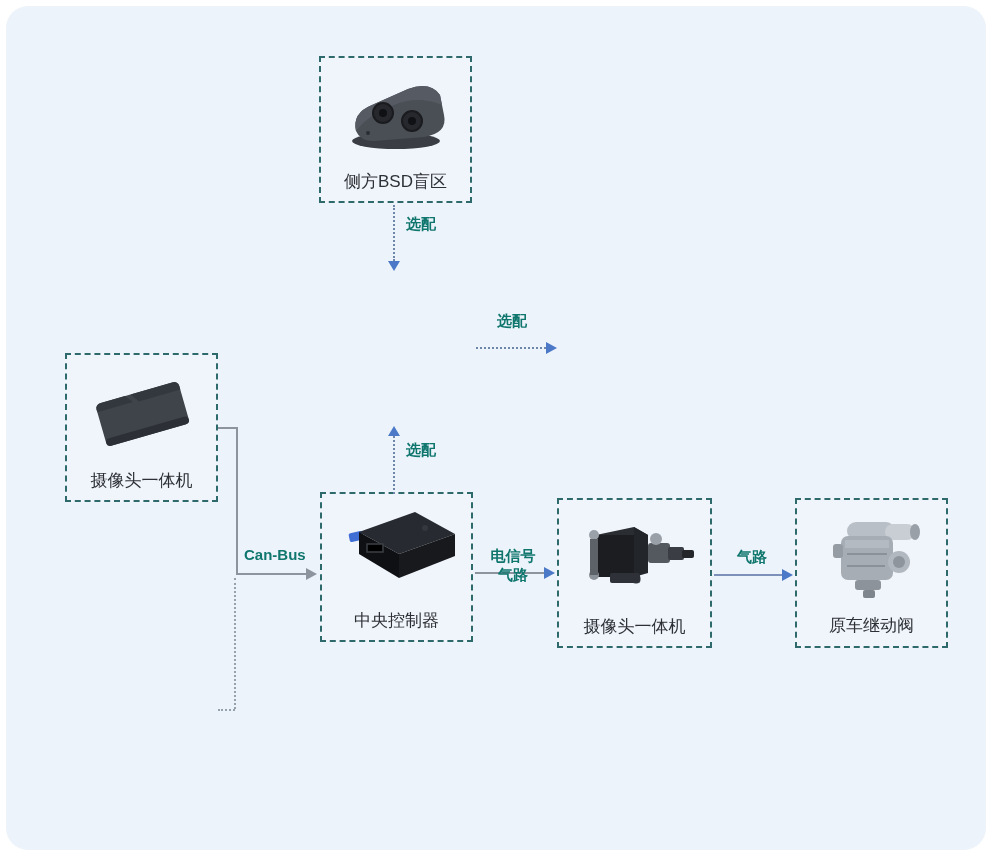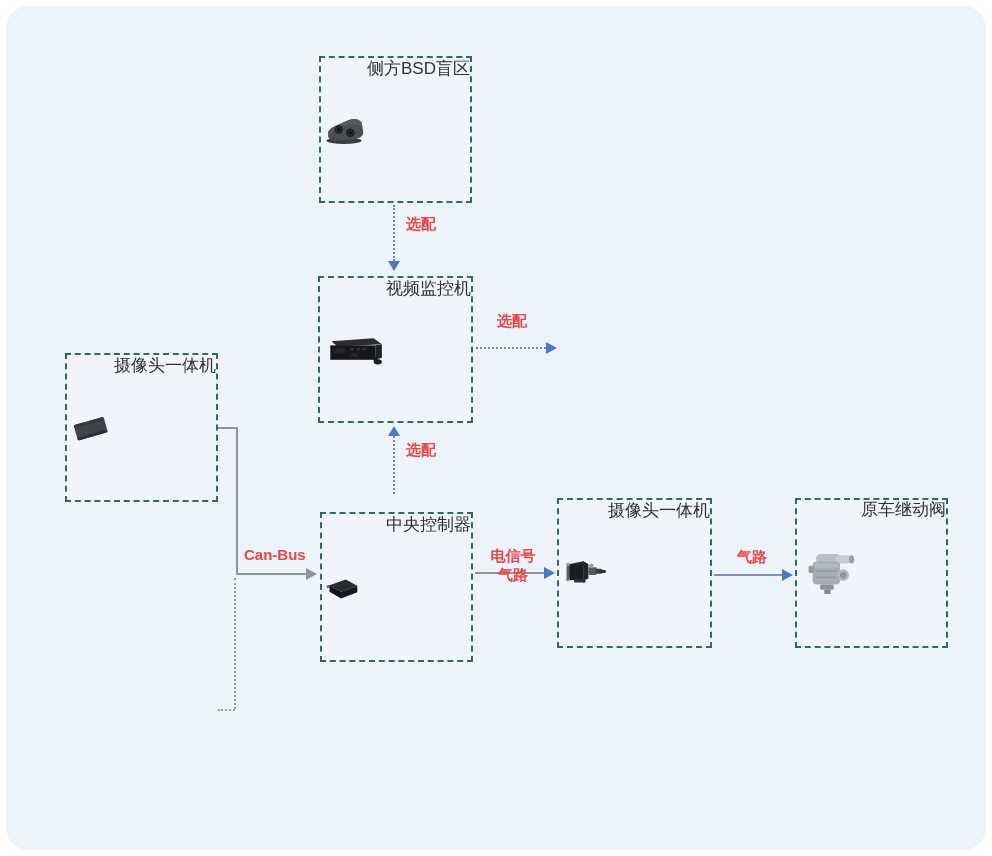--- a/index.html
+++ b/index.html
@@ -2,42 +2,42 @@
 <html><head>
 <meta charset="utf-8">
 <style>
   html,body{margin:0;padding:0;background:#ffffff;}
   .stage{position:relative;width:992px;height:856px;background:#ffffff;overflow:hidden;
          font-family:"Liberation Sans","DejaVu Sans",sans-serif;}
   .panel{position:absolute;left:6px;top:6px;width:980px;height:844px;background:#edf3fa;border-radius:22px;}
 
   
   .node{position:absolute;border:2px dashed #2e6a6c;background:#f0f5fb;
-        display:flex;flex-direction:row;box-sizing:border-box;}
+        display:flex;flex-direction:column;box-sizing:border-box;}
   .dev-wrap{flex:1;display:flex;align-items:center;justify-content:center;overflow:hidden;}
   .nlabel{text-align:center;padding-bottom:9px;font-size:17px;font-weight:500;color:#2d3136;line-height:1.25;}
 
   
   .vdot{position:absolute;width:0;border-left:2px dotted #6e87a8;}
   .hdot{position:absolute;height:0;border-top:2px dotted #6e87a8;}
   .vdot.gray{border-left-color:#97a1ab;}
   .hdot.gray{border-top-color:#97a1ab;}
   .vsolid{position:absolute;width:0;border-left:2px solid #8d949e;}
   .hsolid{position:absolute;height:0;border-top:2px solid #8d949e;}
   .hsolid.blueline{border-top-color:#7d90ba;}
 
   .ah-right{position:absolute;width:0;height:0;border-top:6px solid transparent;
             border-bottom:6px solid transparent;border-left:11px solid #4b79c8;}
   .ah-right.gray{border-left-color:#8d949e;}
   .ah-down{position:absolute;width:0;height:0;border-left:6px solid transparent;
            border-right:6px solid transparent;border-top:10px solid #4b79c8;}
   .ah-up{position:absolute;width:0;height:0;border-left:6px solid transparent;
          border-right:6px solid transparent;border-bottom:10px solid #4b79c8;}
 
-  .elabel{position:absolute;font-size:15px;font-weight:600;color:#ef4444;line-height:1.25;white-space:nowrap;}
+  .elabel{position:absolute;font-size:15px;font-weight:600;color:#0f766e;line-height:1.25;white-space:nowrap;}
   .elabel.center{text-align:center;white-space:normal;}
 </style>
 </head>
 <body>
 
 <div class="stage">
   <div class="panel"></div>
 
   <div class="node" style="left:319px;top:56px;width:153px;height:147px;">
     <div class="dev-wrap">
@@ -48,55 +48,38 @@
         <circle cx="45" cy="38" r="10" fill="#26282d" stroke="#1a1b1f" stroke-width="2"></circle>
         <circle cx="45" cy="38" r="4" fill="#101114"></circle>
         <circle cx="74" cy="46" r="10" fill="#26282d" stroke="#1a1b1f" stroke-width="2"></circle>
         <circle cx="74" cy="46" r="4" fill="#101114"></circle>
         <circle cx="30" cy="58" r="2" fill="#2a2d31"></circle>
       </svg>
     </div>
     <div class="nlabel">侧方BSD盲区</div>
   </div>
 
-  <div class="node" style="left:318px;top:276px;width:155px;height:147px;">
-    <div class="dev-wrap">
-      <svg width="128" height="66" viewBox="0 0 128 66">
-        <polygon points="22,16 104,10 120,22 34,26" fill="#2b2e33"></polygon>
-        <rect x="20" y="24" width="88" height="28" fill="#15171b"></rect>
-        <polygon points="108,24 120,22 120,48 108,52" fill="#202329"></polygon>
-        <rect x="26" y="30" width="22" height="10" fill="#23262b"></rect>
-        <rect x="58" y="29" width="8" height="5" fill="#2e3238"></rect>
-        <rect x="70" y="29" width="8" height="5" fill="#2e3238"></rect>
-        <rect x="82" y="29" width="8" height="5" fill="#2e3238"></rect>
-        <rect x="60" y="40" width="14" height="6" fill="#25282d"></rect>
-        <ellipse cx="112" cy="56" rx="8" ry="5" fill="#1c1e22"></ellipse>
-        <rect x="104" y="46" width="8" height="8" fill="#1c1e22"></rect>
-      </svg>
-    </div>
-    <div class="nlabel">视频监控机</div>
-  </div>
 
 
   <div class="node" style="left:65px;top:353px;width:153px;height:149px;">
     <div class="dev-wrap">
       <svg width="130" height="92" viewBox="0 0 130 92">
         <g transform="rotate(-16 65 46)">
           <rect x="22" y="26" width="86" height="44" rx="5" fill="#3f444b"></rect>
           <path d="M22,31 a5,5 0 0 1 5,-5 h26 l6,8 h-37 Z" fill="#33383e"></path>
           <path d="M59,26 h44 a5,5 0 0 1 5,5 v4 h-43 Z" fill="#33383e"></path>
           <rect x="22" y="62" width="86" height="8" rx="4" fill="#2c3036"></rect>
         </g>
       </svg>
     </div>
     <div class="nlabel">摄像头一体机</div>
   </div>
 
 
-  <div class="node" style="left:320px;top:512px;width:153px;height:150px;gap:27px;">
+  <div class="node" style="left:320px;top:492px;width:153px;height:150px;gap:27px;">
     <div class="dev-wrap">
       <svg width="128" height="92" viewBox="0 0 128 92">
         <rect x="16" y="40" width="14" height="9" rx="2" fill="#3f6ed4" transform="rotate(-12 23 44)"></rect>
         <polygon points="26,40 82,20 122,42 66,62" fill="#272a30"></polygon>
         <polygon points="26,40 66,62 66,86 26,62" fill="#0e1013"></polygon>
         <polygon points="66,62 122,42 122,64 66,86" fill="#17191d"></polygon>
         <rect x="34" y="52" width="16" height="8" fill="#000000" stroke="#3c4046" stroke-width="1.5"></rect>
         <circle cx="92" cy="36" r="3" fill="#34383e"></circle>
       </svg>
     </div>

